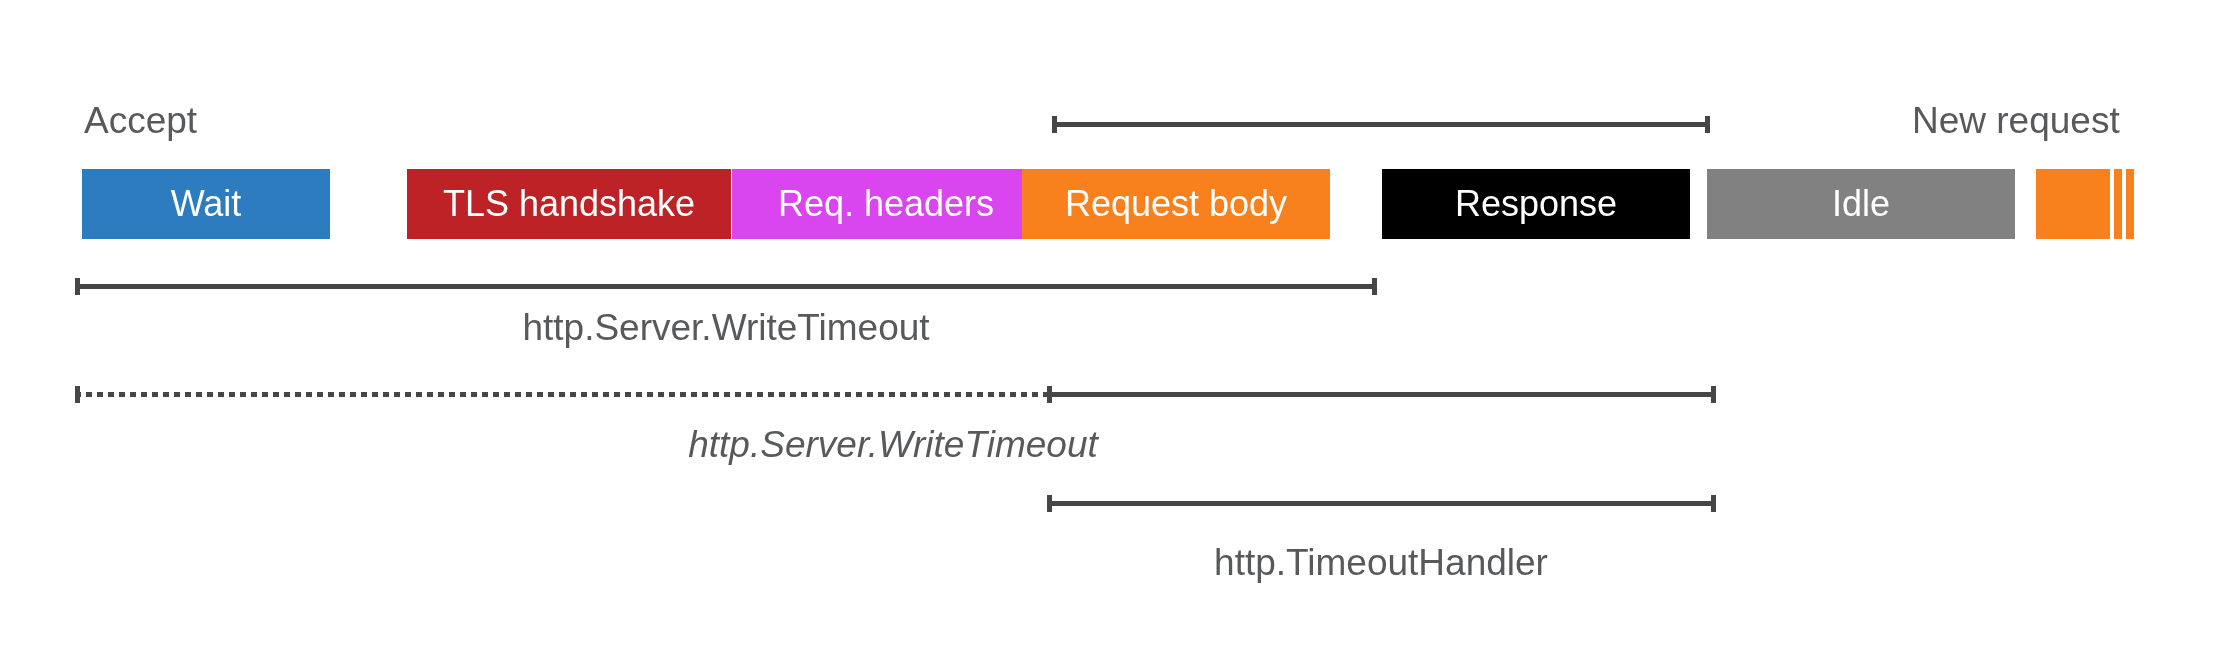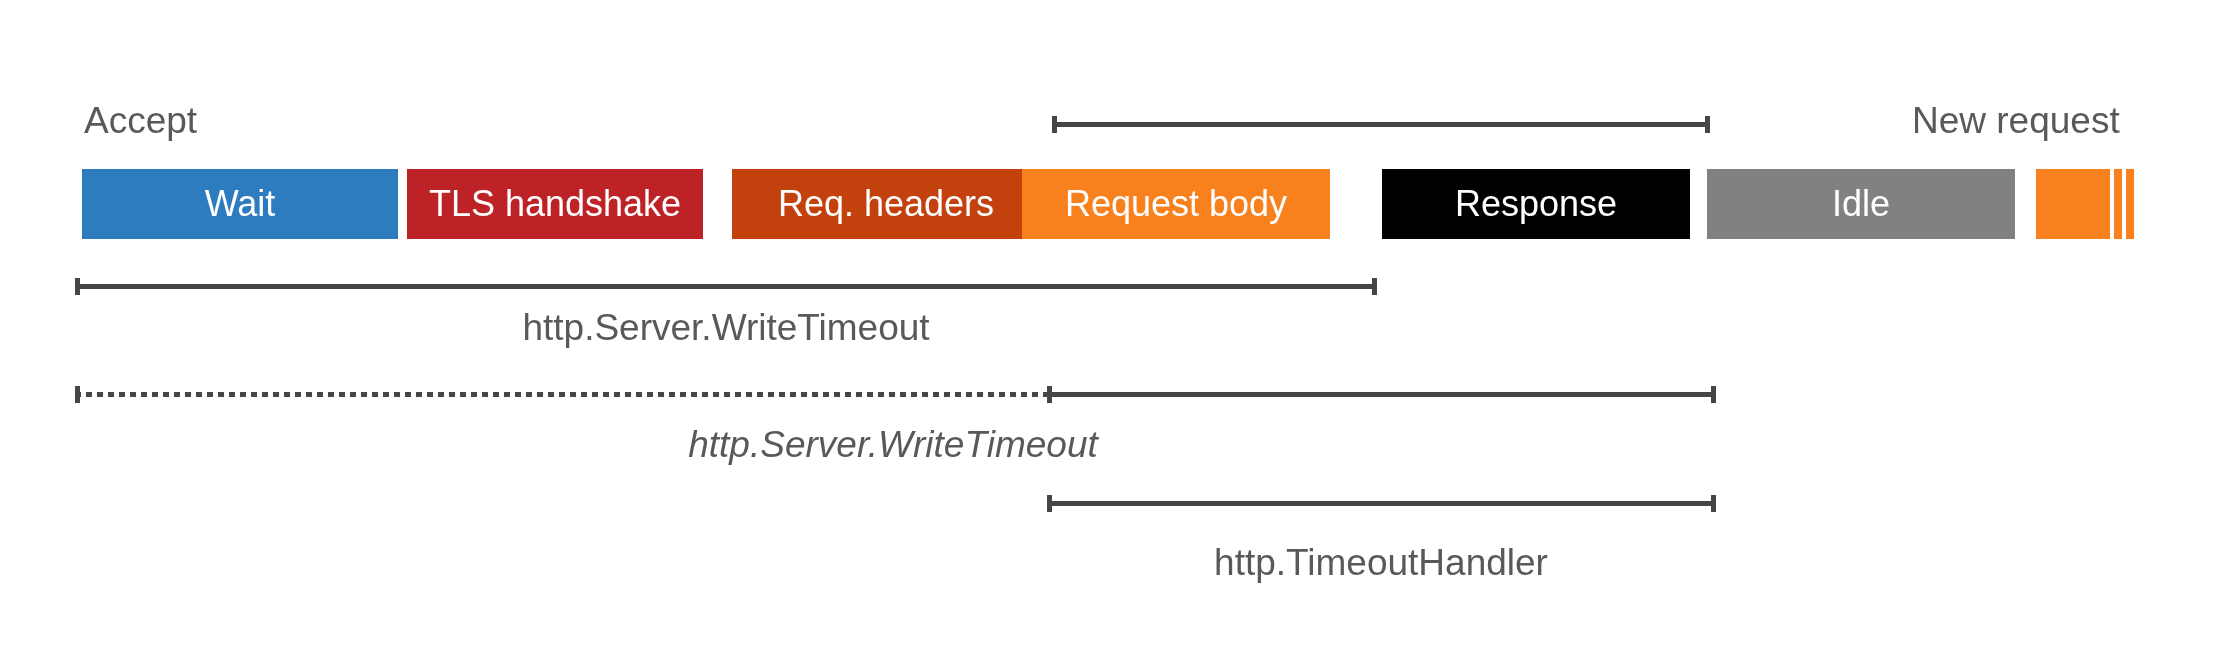--- a/index.html
+++ b/index.html
@@ -71,27 +71,27 @@
 </head>
 <body>
 
 <div class="canvas">
 
   <div class="dlabel" style="left: 84px; top: 100px;">Accept</div>
   <div class="dlabel" style="left: 1912px; top: 100px;">New request</div>
 
   <div class="tline ts te" style="left: 1052px; top: 122px; width: 658px;"></div>
 
-  <div class="bar" style="left: 82px; width: 316px; background: rgb(45, 124, 192);">
+  <div class="bar" style="left: 82px; width: 248px; background: rgb(45, 124, 192);">
     <span class="bar-label">Wait</span>
   </div>
-  <div class="bar" style="left: 407px; width: 296px; background: rgb(189, 34, 39);">
+  <div class="bar" style="left: 407px; width: 324px; background: rgb(189, 34, 39);">
     <span class="bar-label">TLS handshake</span>
   </div>
-  <div class="bar" style="left: 732px; width: 308px; background: #c2410c;">
+  <div class="bar" style="left: 732px; width: 308px; background: #d946ef;">
     <span class="bar-label">Req. headers</span>
   </div>
   <div class="bar" style="left: 1022px; width: 308px; background: rgb(248, 128, 29);">
     <span class="bar-label">Request body</span>
   </div>
   <div class="bar" style="left: 1382px; width: 308px; background: #000000;">
     <span class="bar-label">Response</span>
   </div>
   <div class="bar" style="left: 1707px; width: 308px; background: rgb(129, 129, 129);">
     <span class="bar-label">Idle</span>

